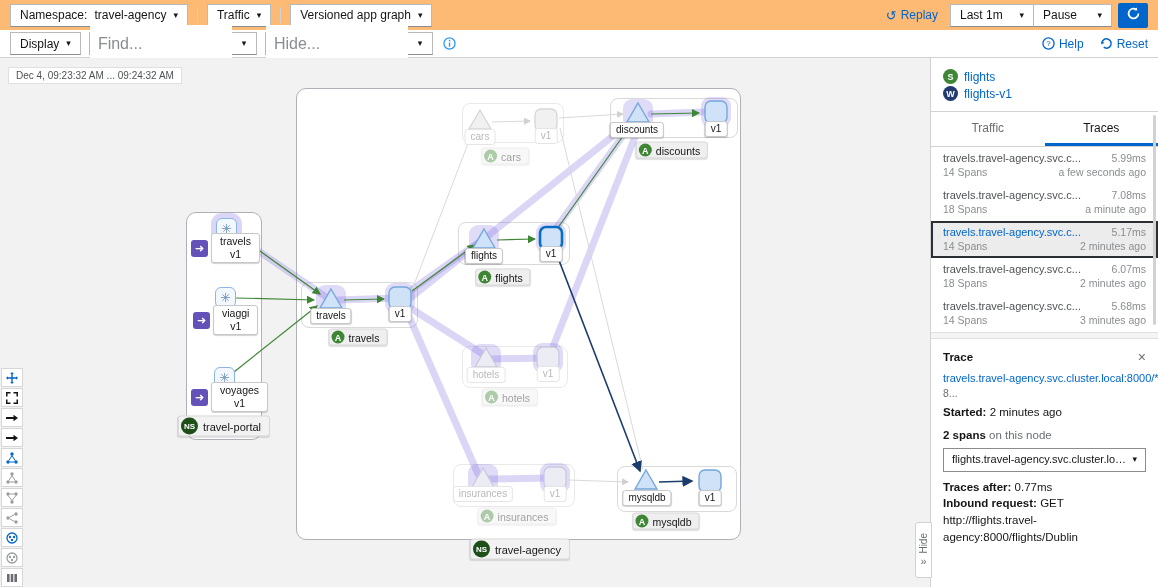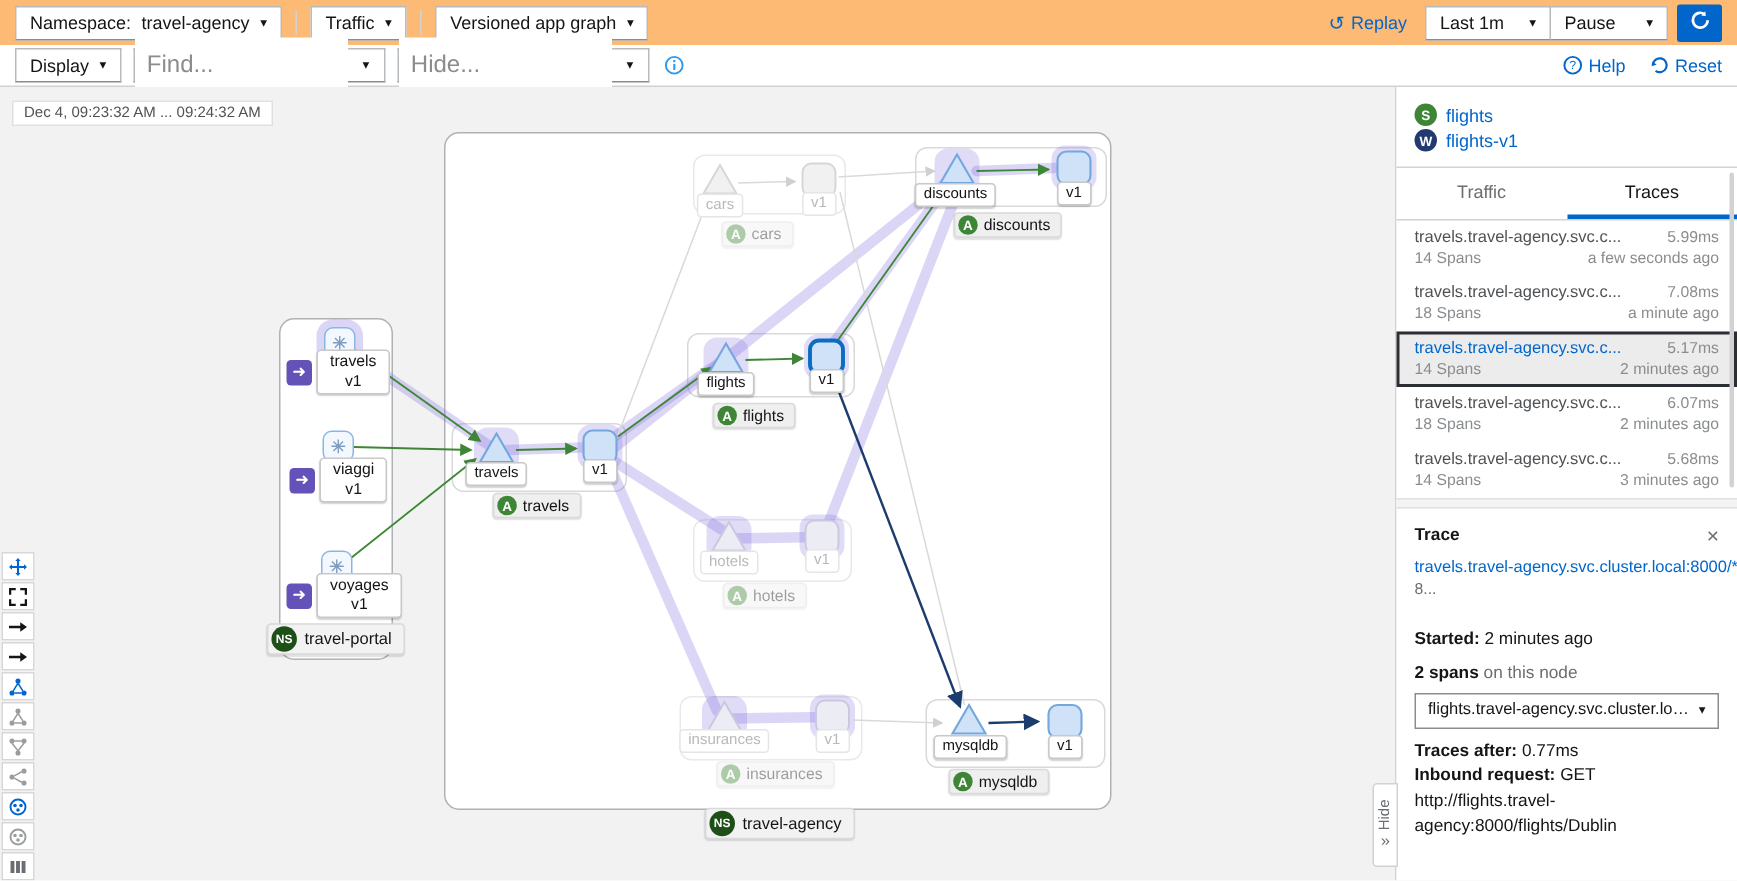--- a/index.html
+++ b/index.html
@@ -498,21 +498,21 @@
             <span class="ag">3 minutes ago</span>
           </div>
       </div>
     </div>
     <div class="pdivider"></div>
     <div class="tdetail">
       <div class="titler">
         <span>Trace</span>
         <span class="x">×</span>
       </div>
-      <div style="line-height:1.3;margin-bottom:17px">
+      <div style="line-height:1.3;margin-bottom:3px">
         <span class="lnk" style="font-size:11px">travels.travel-agency.svc.cluster.local:8000/*</span>
         <span class="muted" style="font-size:10.5px">8...</span>
       </div>
       <div><b>Started:</b> <span>2 minutes ago</span></div>
       <div style="margin-top:6px"><b>2 spans</b> <span class="muted">on this node</span></div>
       <div class="dsel">
         <span style="overflow:hidden;text-overflow:ellipsis;white-space:nowrap;max-width:175px">flights.travel-agency.svc.cluster.local:80...</span>
         <span class="caret">▾</span>
       </div>
       <div><b>Traces after:</b> <span>0.77ms</span></div>

